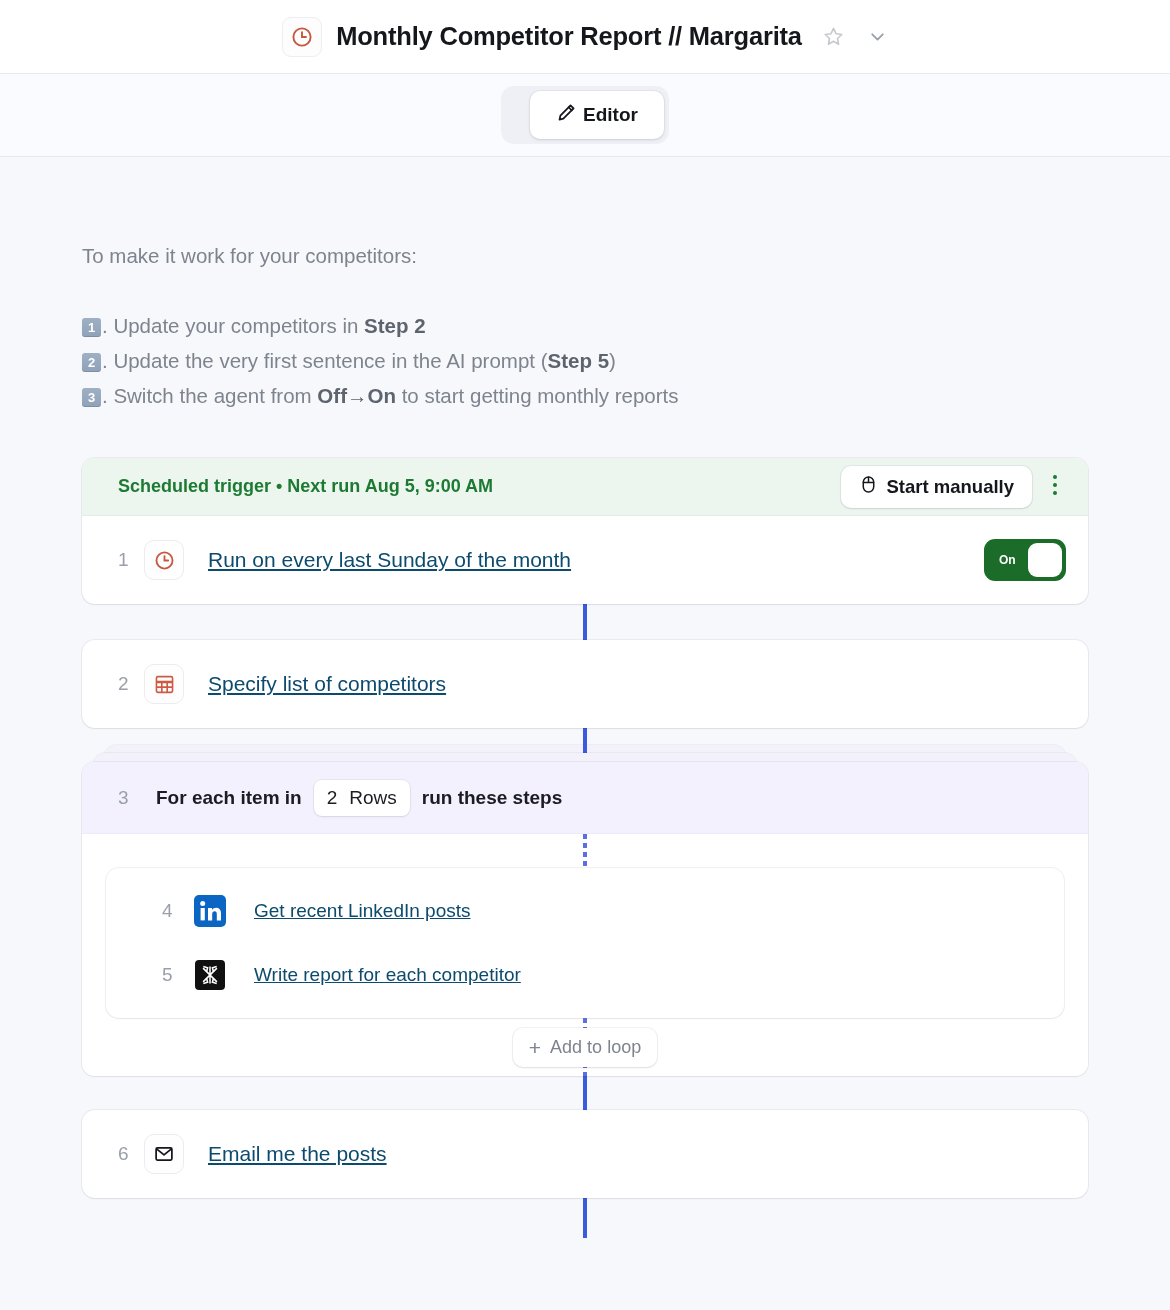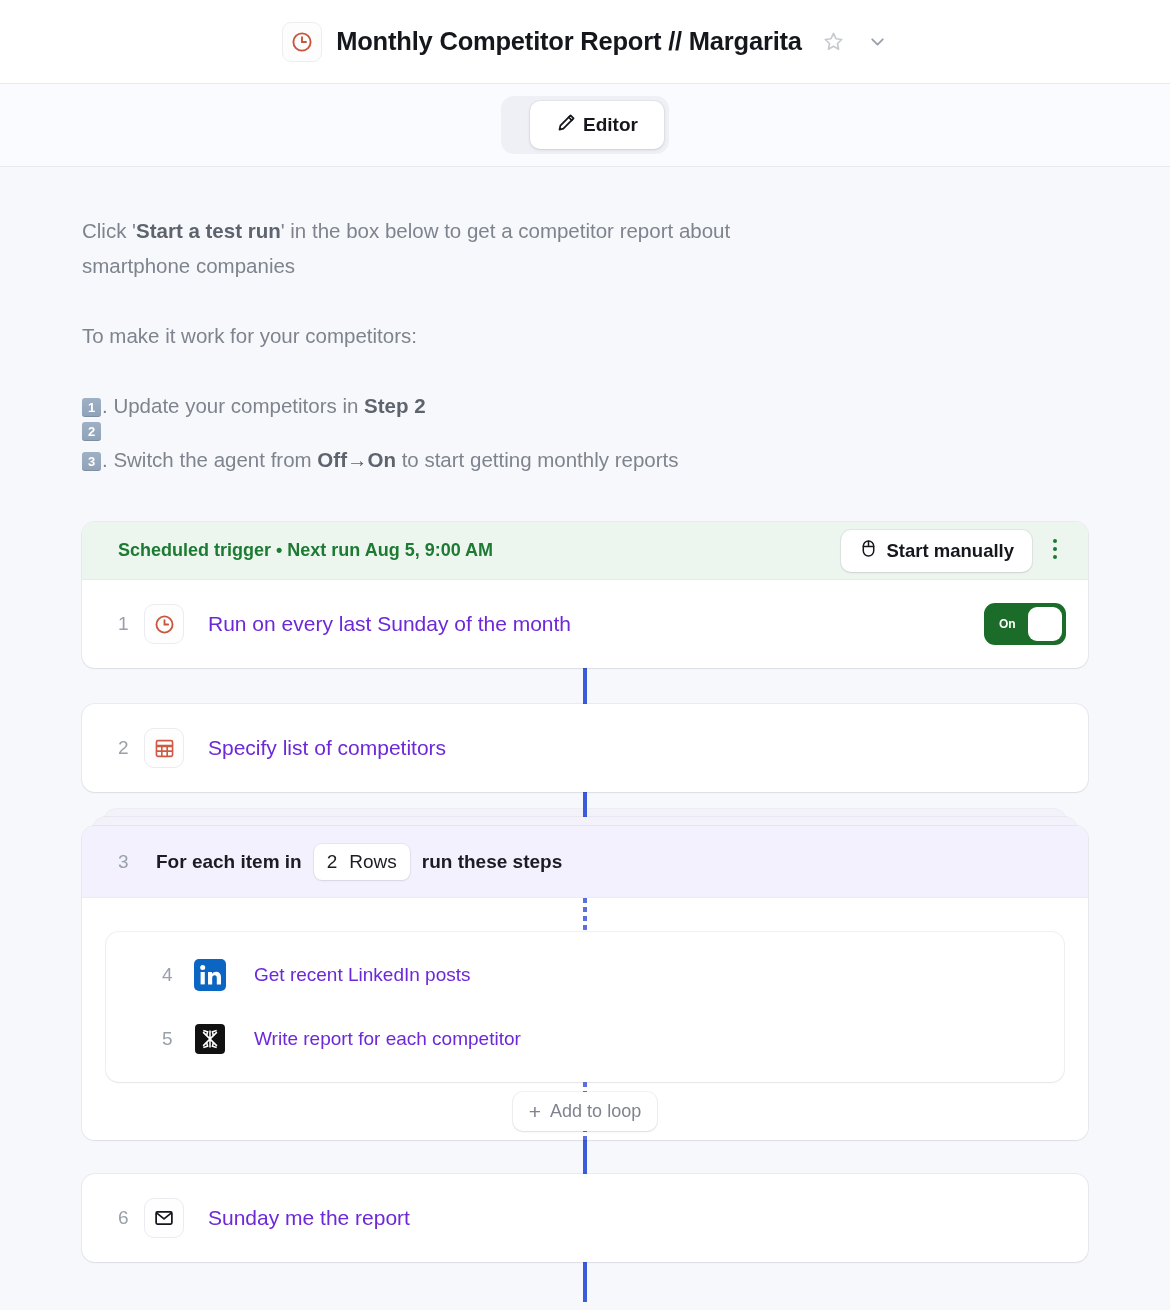--- a/index.html
+++ b/index.html
@@ -10,21 +10,21 @@
     height: 1310px;
     overflow: hidden;
     font-family: "Liberation Sans", sans-serif;
     background: #f7f8fc;
     color: #1b1d22;
     -webkit-font-smoothing: antialiased;
   }
 
   
   .titlebar {
-    height: 84px;
+    height: 74px;
     background: #ffffff;
     border-bottom: 1px solid #e8e9ee;
     display: flex;
     align-items: center;
     justify-content: center;
     gap: 14px;
   }
   .app-icon {
     width: 40px; height: 40px;
     border-radius: 9px;
@@ -193,22 +193,23 @@
     background: #fefefe;
     border: 1px solid #ececf0;
     display: flex; align-items: center; justify-content: center;
     flex: none;
     margin-right: 24px;
     overflow: hidden;
   }
   .step-icon.bare { border: none; background: transparent; }
   .step-title {
     font-size: 21px;
-    color: #6d28d9;
-    white-space: nowrap;
+    color: #0c4a6e;
+    white-space: nowrap;
+    text-decoration: underline;
   }
 
   .toggle {
     margin-left: auto;
     width: 82px; height: 42px;
     border-radius: 11px;
     background: #1b6b29;
     display: flex; align-items: center;
     padding: 4px;
     cursor: pointer;
@@ -366,29 +367,29 @@
         </svg>
       </span>
       <span>Editor</span>
     </div>
   </div>
 </div>
 
 <div class="canvas">
 
   <div class="intro">
-    <p><span>Click '</span><b>Start a test run</b><span>' in the box below to get a competitor report about smartphone companies</span></p>
     <p class="gap">To make it work for your competitors:</p>
     <div class="steps-list">
       <div class="li">
         <span class="keycap">1</span>
         <span><span>. Update your competitors in </span><b>Step 2</b><span></span></span>
       </div>
       <div class="li">
         <span class="keycap">2</span>
+        <span><span>. Update the very first sentence in the AI prompt (</span><b>Step 5</b><span>)</span></span>
       </div>
       <div class="li">
         <span class="keycap">3</span>
         <span><span>. Switch the agent from </span><b>Off→On</b><span> to start getting monthly reports</span></span>
       </div>
     </div>
   </div>
 
   <div class="flow">
 
@@ -503,19 +504,19 @@
 
     <div class="card">
       <div class="step-row">
         <div class="step-num">6</div>
         <div class="step-icon">
           <svg width="22" height="22" viewBox="0 0 24 24" fill="none" stroke="#15171c" stroke-width="1.9" stroke-linejoin="round">
             <rect x="3.4" y="5.4" width="17.2" height="13.2" rx="1.4"></rect>
             <path d="M3.9 6.4L12 13l8.1-6.6"></path>
           </svg>
         </div>
-        <div class="step-title">Sunday me the report</div>
+        <div class="step-title">Email me the posts</div>
       </div>
     </div>
 
     <div class="connector" style="height:40px"></div>
   </div>
 </div>
 
 </body></html>

